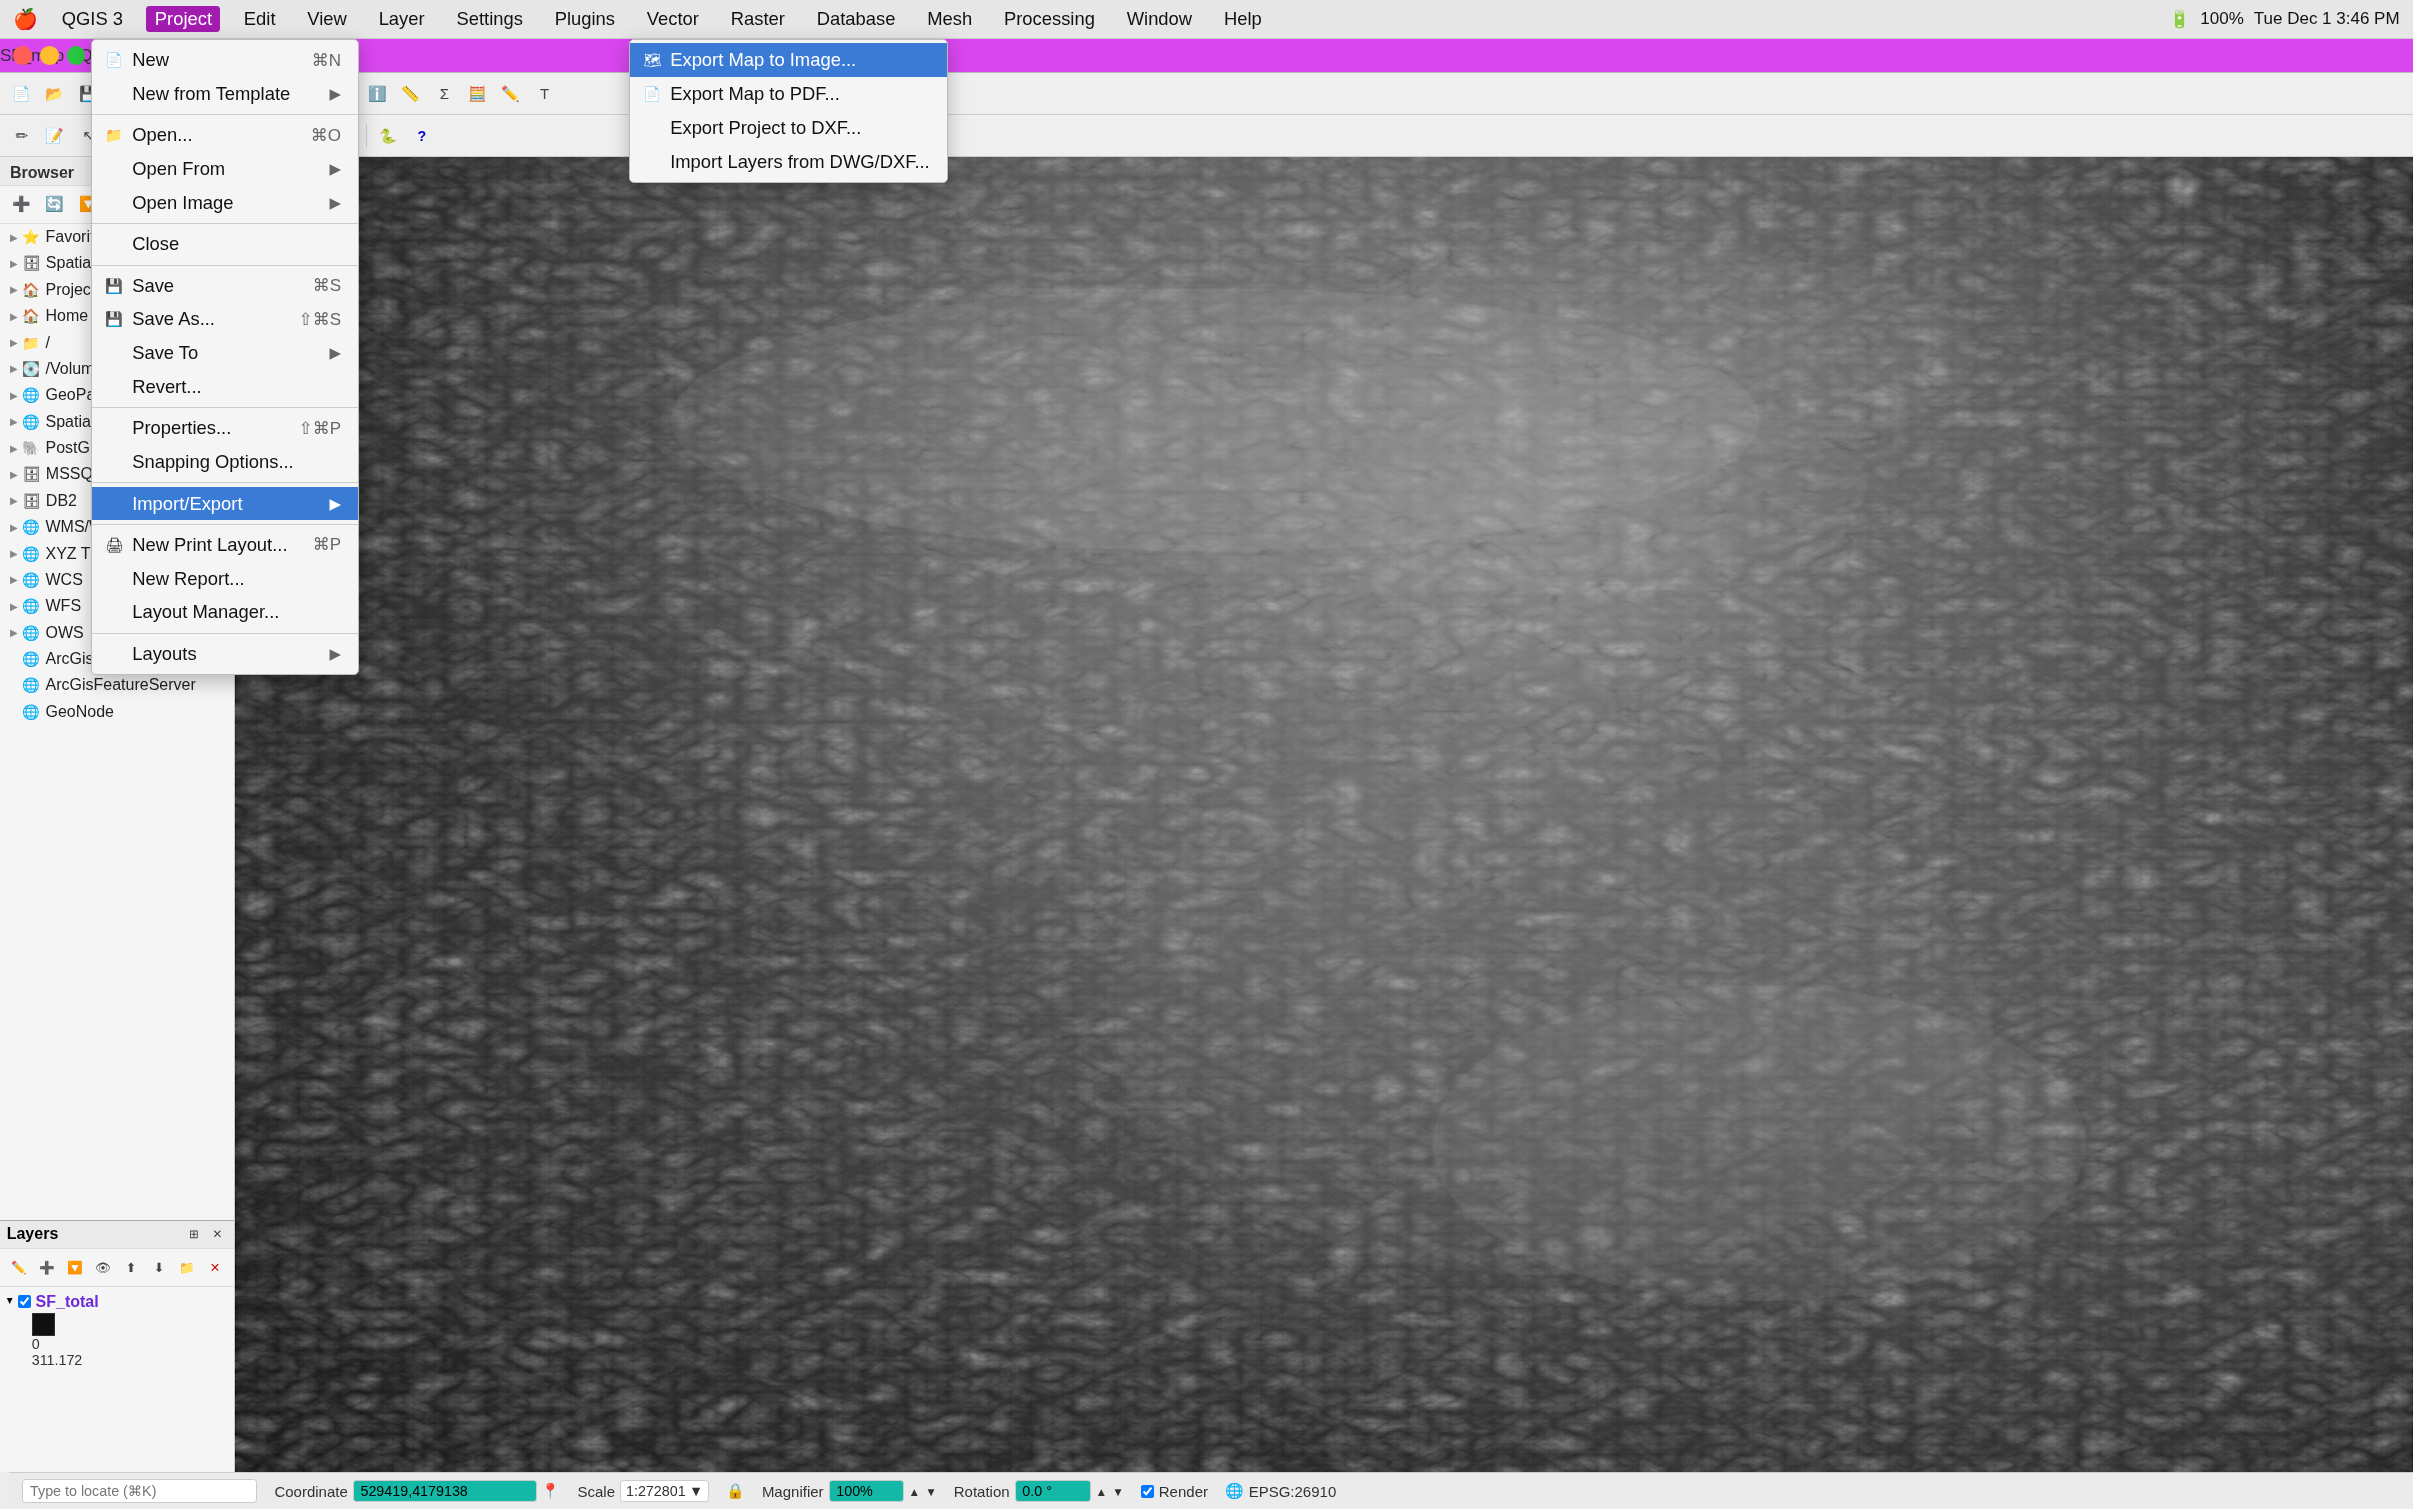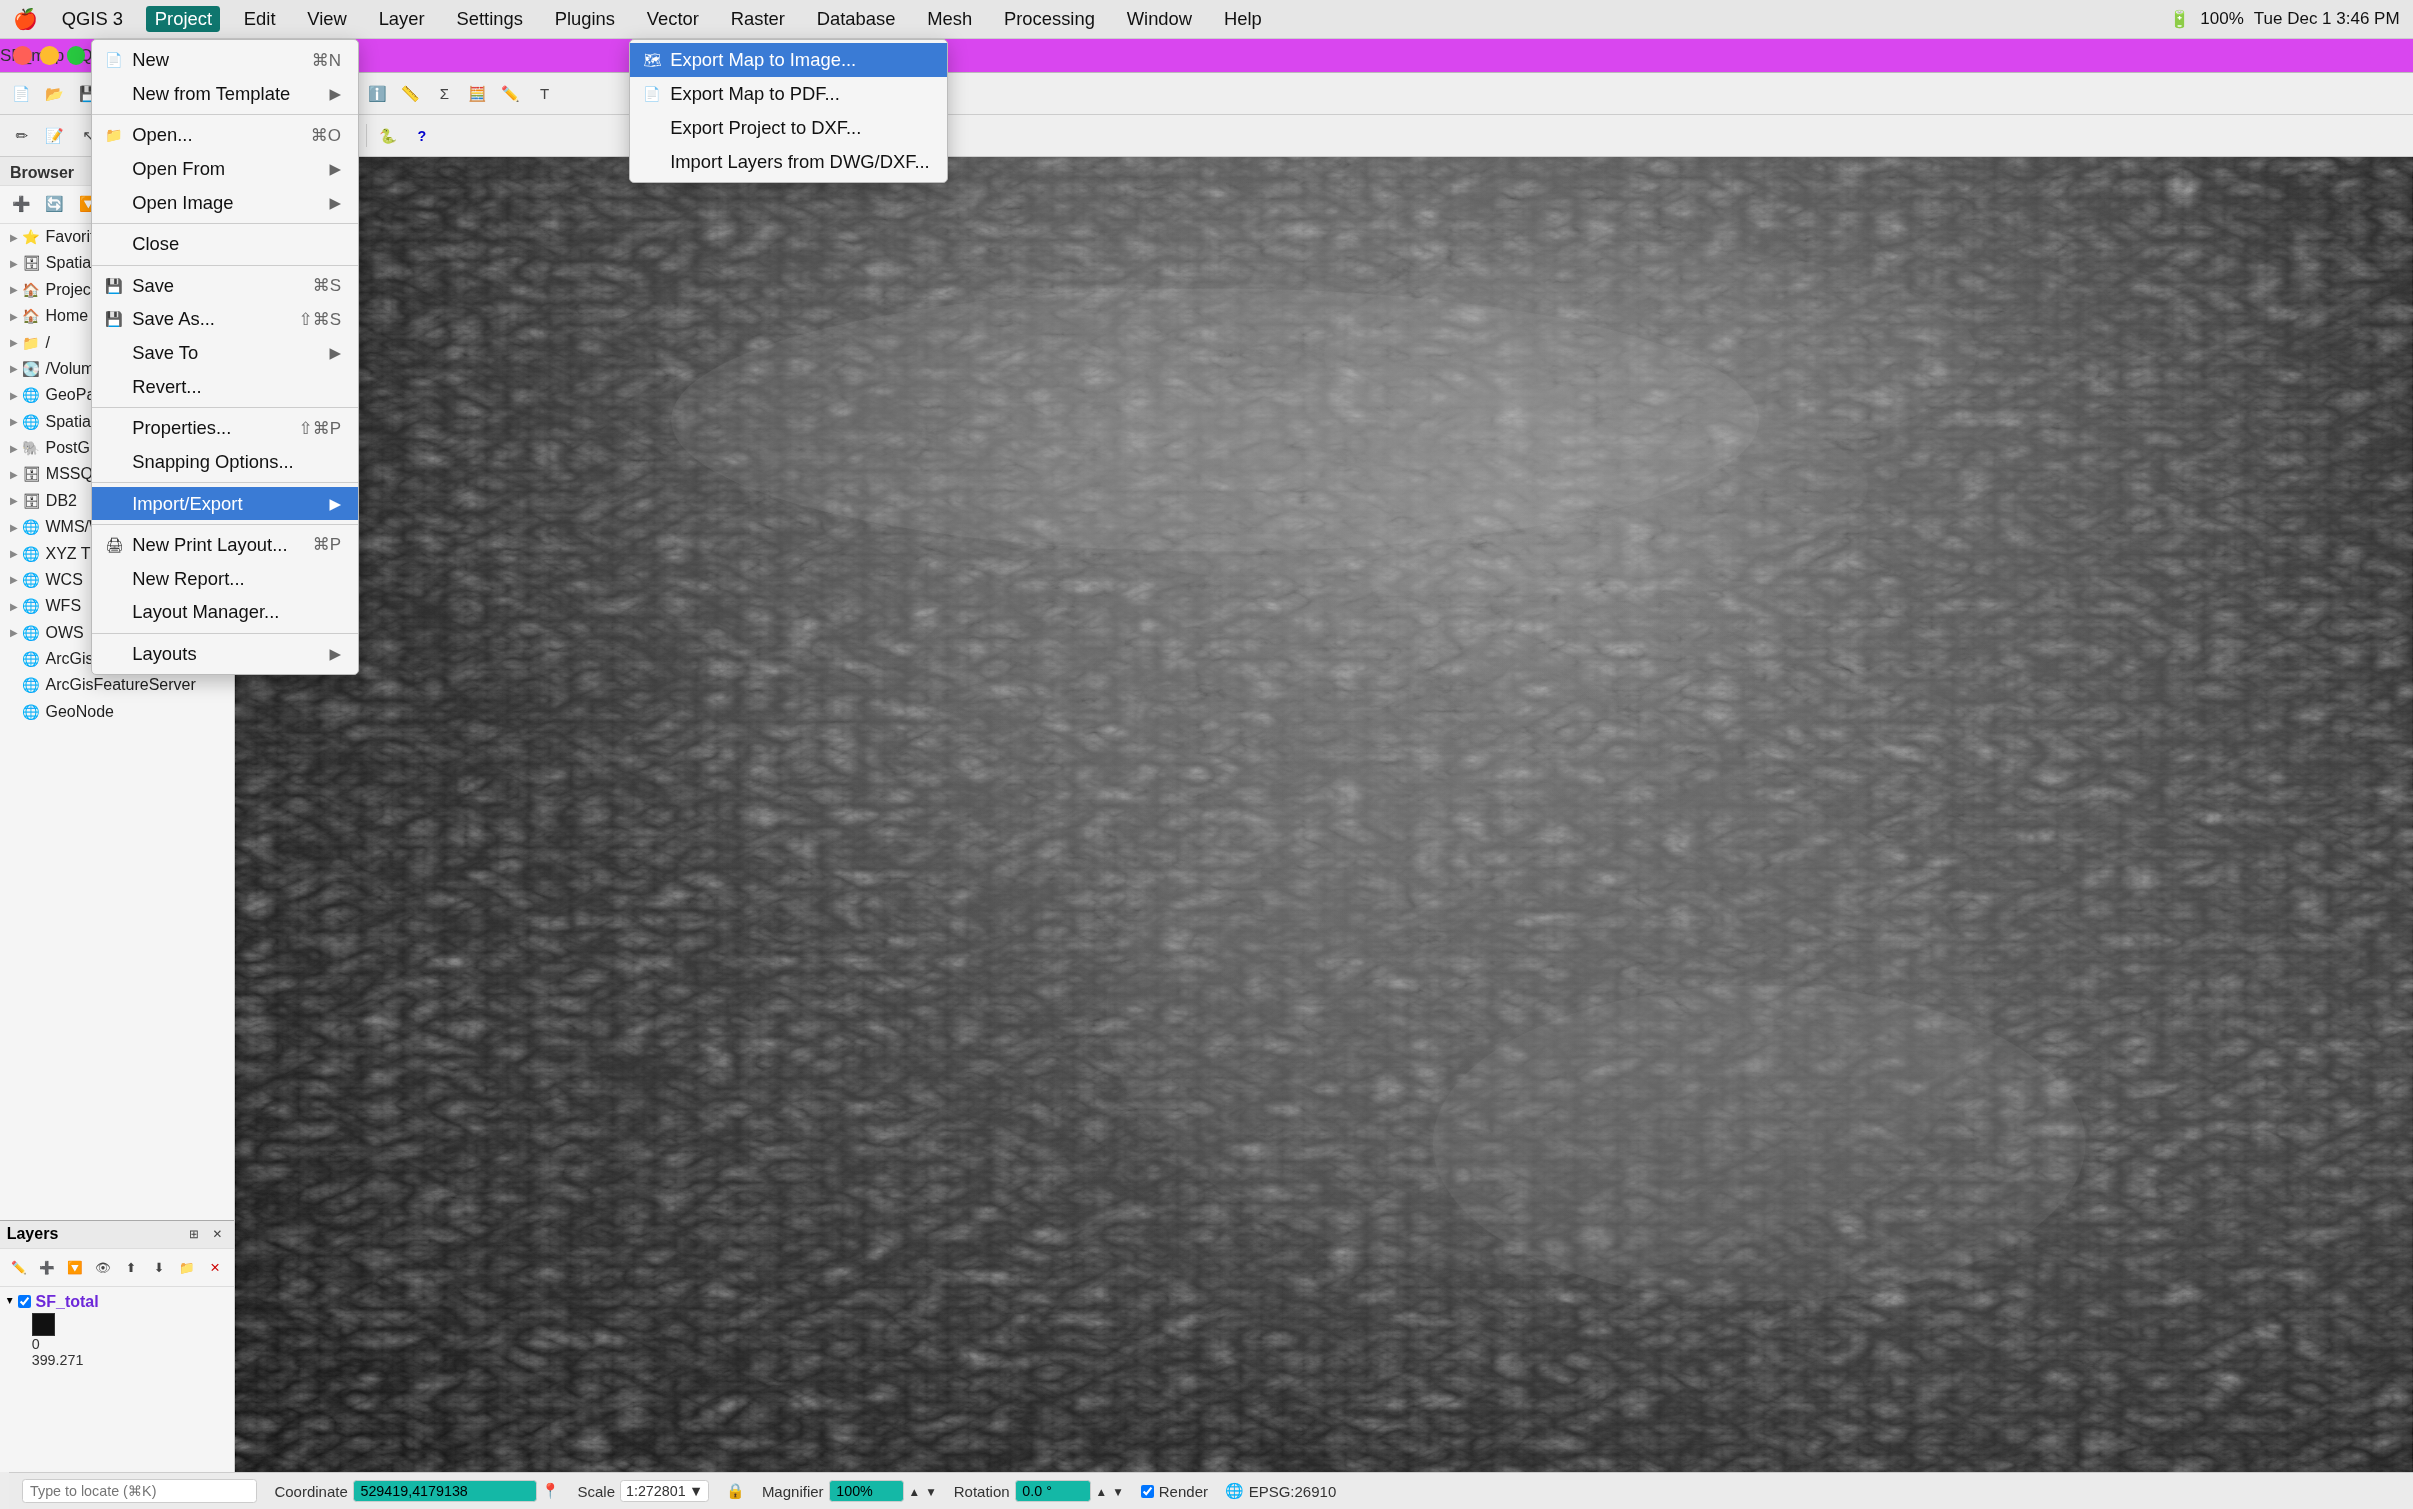--- a/index.html
+++ b/index.html
@@ -28,21 +28,21 @@
     }
     .menubar-item {
       font-size: 18.4px;
       color: #111;
       padding: 1.7px 8.4px;
       border-radius: 3.4px;
       cursor: pointer;
       white-space: nowrap;
     }
     .menubar-item.active {
-      background: #0f766e;
+      background: #a21caf;
       color: white;
     }
     .menubar-right {
       margin-left: auto;
       display: flex;
       align-items: center;
       gap: 10px;
       font-size: 17px;
       color: #111;
     }
@@ -546,21 +546,21 @@
     <div class="tb-btn" style="font-size:12.6px;color:#c00;">✕</div>
   </div>
   <div class="layers-content">
     <div class="layer-item">
       <span style="font-size:11.7px;">▾</span>
       <input type="checkbox" checked="" class="layer-checkbox" style="">
       <span class="layer-name">SF_total</span>
     </div>
     <div class="layer-swatch"></div>
     <div class="layer-range">0</div>
-    <div class="layer-range">399.271</div>
+    <div class="layer-range">311.172</div>
   </div>
 </div>
 
 <div id="statusbar">
   <div class="status-item" style="width:235px;">
     <input type="text" class="search-input" placeholder="Type to locate (⌘K)" style="">
   </div>
   <div class="status-item">
     <span>Coordinate</span>
     <input type="text" class="status-input" style="width: 184px;" value="529419,4179138">

